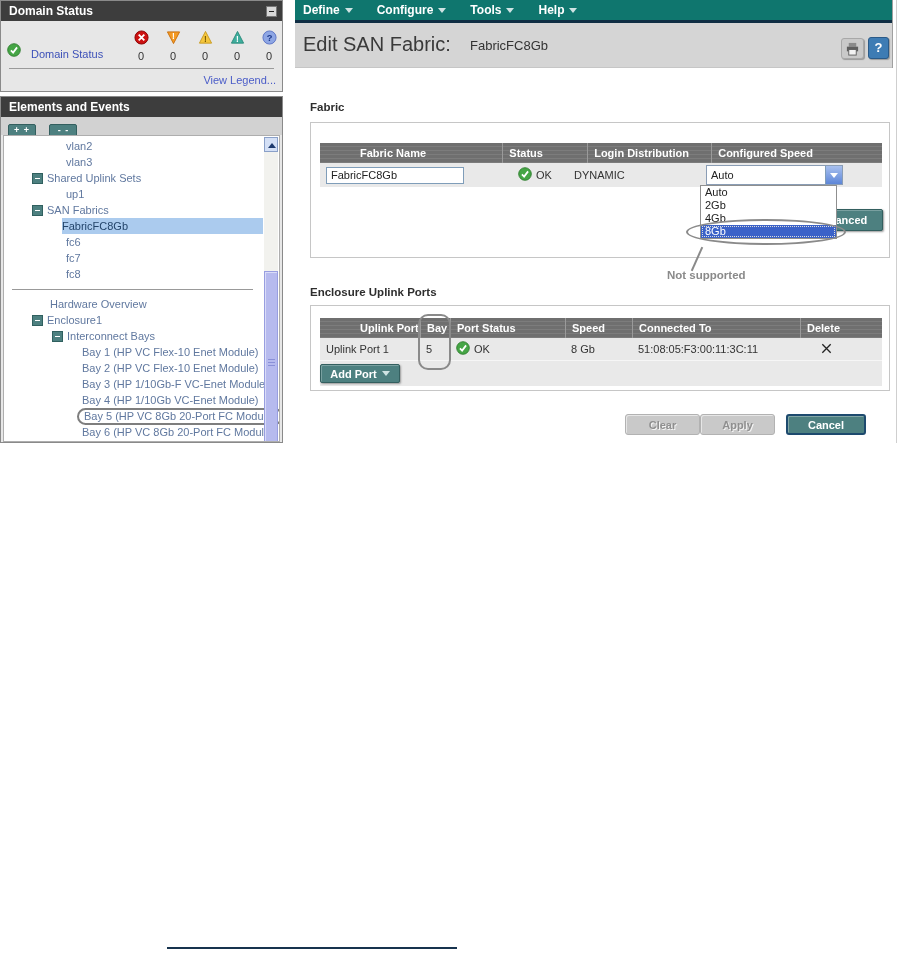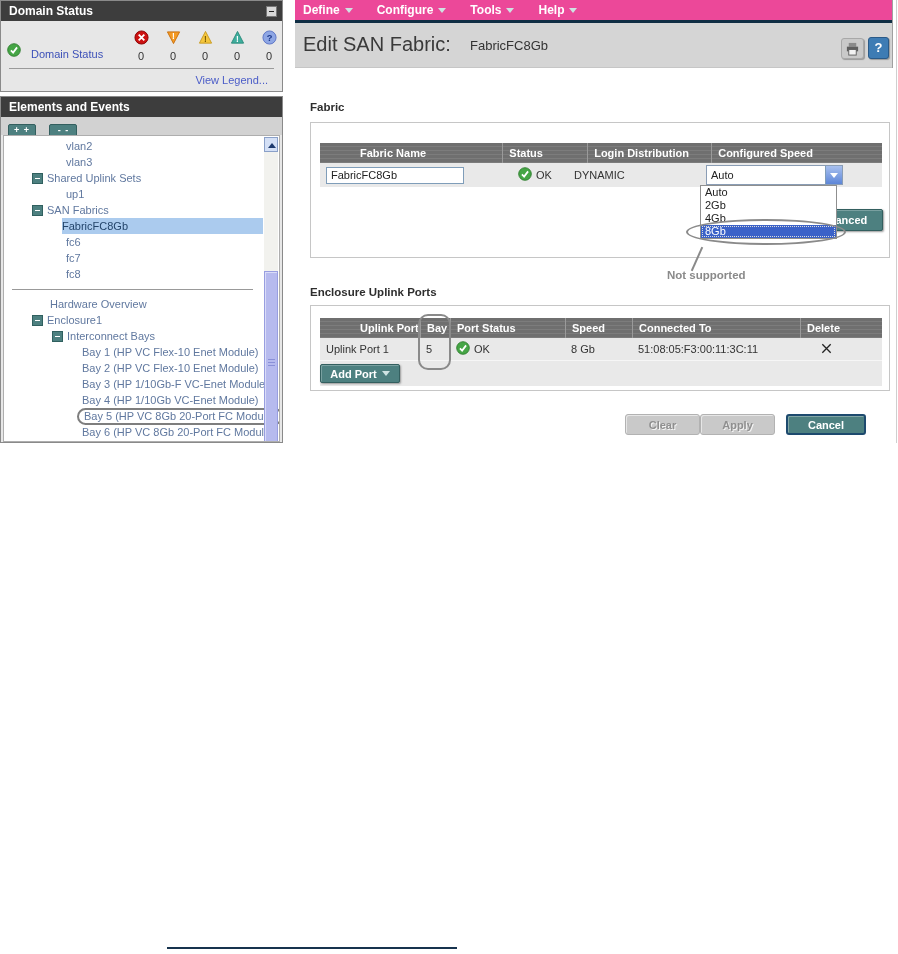--- a/index.html
+++ b/index.html
@@ -16,21 +16,21 @@
   .min-box { position:absolute; right:5px; top:5px; width:11px; height:11px; background:#d8d8d8;
     border:1px solid #777; cursor:pointer; }
   .min-box::after { content:""; position:absolute; left:2px; top:4px; width:5px; height:1px; background:#222; }
   .ds-body { position:relative; height:70px; background:#e7e7e7; font-size:11px; }
   .domain-ok { position:absolute; left:6px; top:22px; }
   .domain-link { position:absolute; left:30px; top:27px; color:#3c50b8; cursor:pointer; }
   .status-cols { position:absolute; left:128px; top:9px; width:152px; display:flex; justify-content:space-between; }
   .status-col { width:24px; display:flex; flex-direction:column; align-items:center; }
   .scount { color:#333; margin-top:3px; font-size:11px; }
   .ds-divider { position:absolute; left:8px; right:8px; top:47px; border-top:1px solid #9a9a9a; }
-  .view-legend { position:absolute; right:14px; top:53px; color:#4a5cc8; cursor:pointer; }
+  .view-legend { position:absolute; right:6px; top:53px; color:#4a5cc8; cursor:pointer; }
 
   .tree-toolbar { height:18px; background:#d2d2d2; padding:2px 0 0 7px; }
   .tb-btn { display:inline-block; height:13px; min-width:28px; margin-right:9px; background:#4d8080;
     border:1px solid #335f5f; border-radius:2px; color:#fff; font-size:9px; font-weight:bold;
     line-height:11px; text-align:center; letter-spacing:1px; cursor:pointer; }
   .tree { position:absolute; left:2px; right:2px; top:38px; bottom:0; background:#fff;
     border:1px solid #aeaeae; overflow:hidden; }
   .tree-rows { padding-top:2px; margin-right:16px;border-radius:11px; }
   .tree-row { display:flex; align-items:center; height:16px; font-size:11px; color:#60789f;
     white-space:nowrap; cursor:pointer; }
@@ -49,21 +49,21 @@
     border-left:4px solid transparent; border-right:4px solid transparent; border-bottom:5px solid #1d3a6e; }
   .sb-thumb { position:absolute; left:0; top:134px; width:14px; height:175px; background:#b6baee;
     border:1px solid #989ee0; box-shadow:inset 1px 1px 0 #dadcf8; cursor:grab; }
   .sb-thumb::after { content:""; position:absolute; left:3px; top:50%; width:7px; height:7px;
     background:repeating-linear-gradient(#8a90d8 0 1px, transparent 1px 3px); }
 
   
   .main-panel { position:absolute; left:295px; top:0; width:598px; height:443px; background:#fff;
     border-right:1px solid #a0a0a0; }
   .edge-line { position:absolute; left:896px; top:0; width:1px; height:443px; background:#cfcfcf; }
-  .menubar { position:absolute; left:0; top:0; width:100%; height:20px; background:#ec4899;
+  .menubar { position:absolute; left:0; top:0; width:100%; height:20px; background:#0f766e;
     display:flex; align-items:center; padding-left:8px; }
   .menu-item { color:#fff; font-size:12px; font-weight:bold; margin-right:24px; display:flex;
     align-items:center; cursor:pointer; }
   .mi-arrow { width:0; height:0; border-left:4px solid transparent; border-right:4px solid transparent;
     border-top:5px solid #cfe3e3; margin-left:5px; }
   .navy-strip { position:absolute; left:0; top:20px; width:100%; height:3px; background:#102e44; }
   .title-band { position:absolute; left:0; top:23px; width:100%; height:45px; background:#d5d5d5;
     border-bottom:1px solid #c6c6c6; }
   .page-title { position:absolute; left:8px; top:10px; font-size:20px; color:#3a3a3a; }
   .page-title-value { position:absolute; left:175px; top:15px; font-size:13px; color:#333; }

